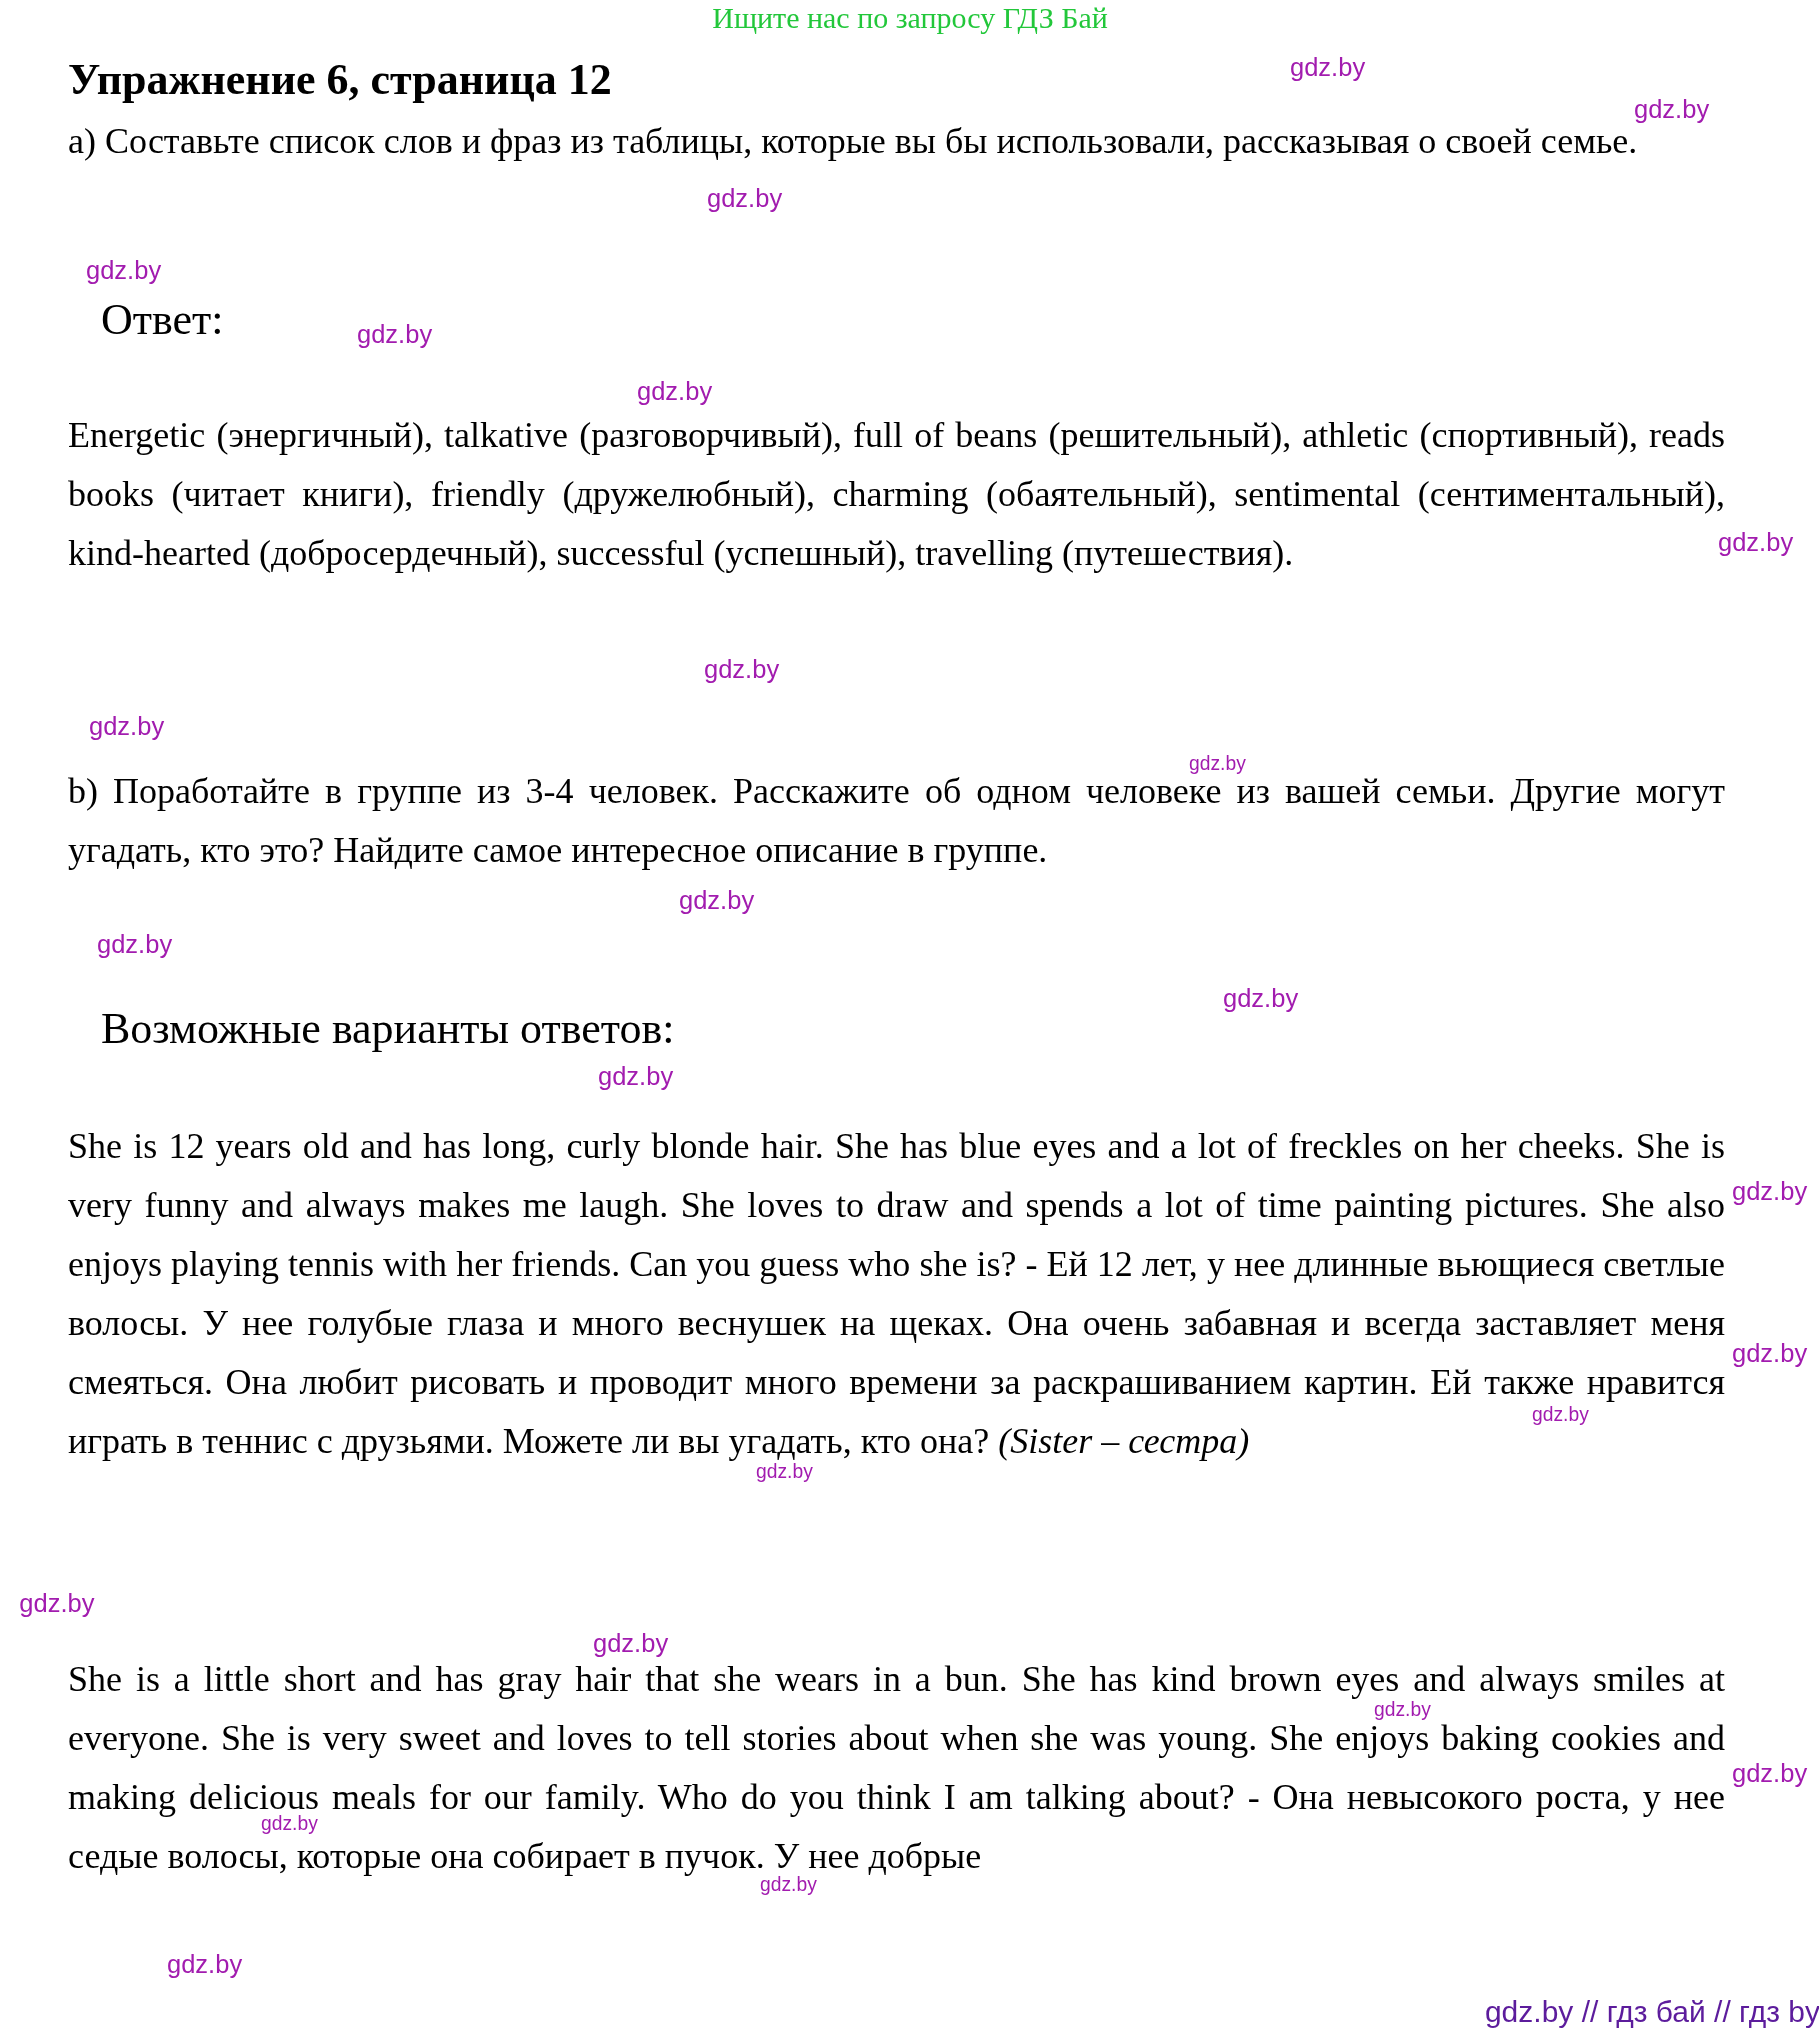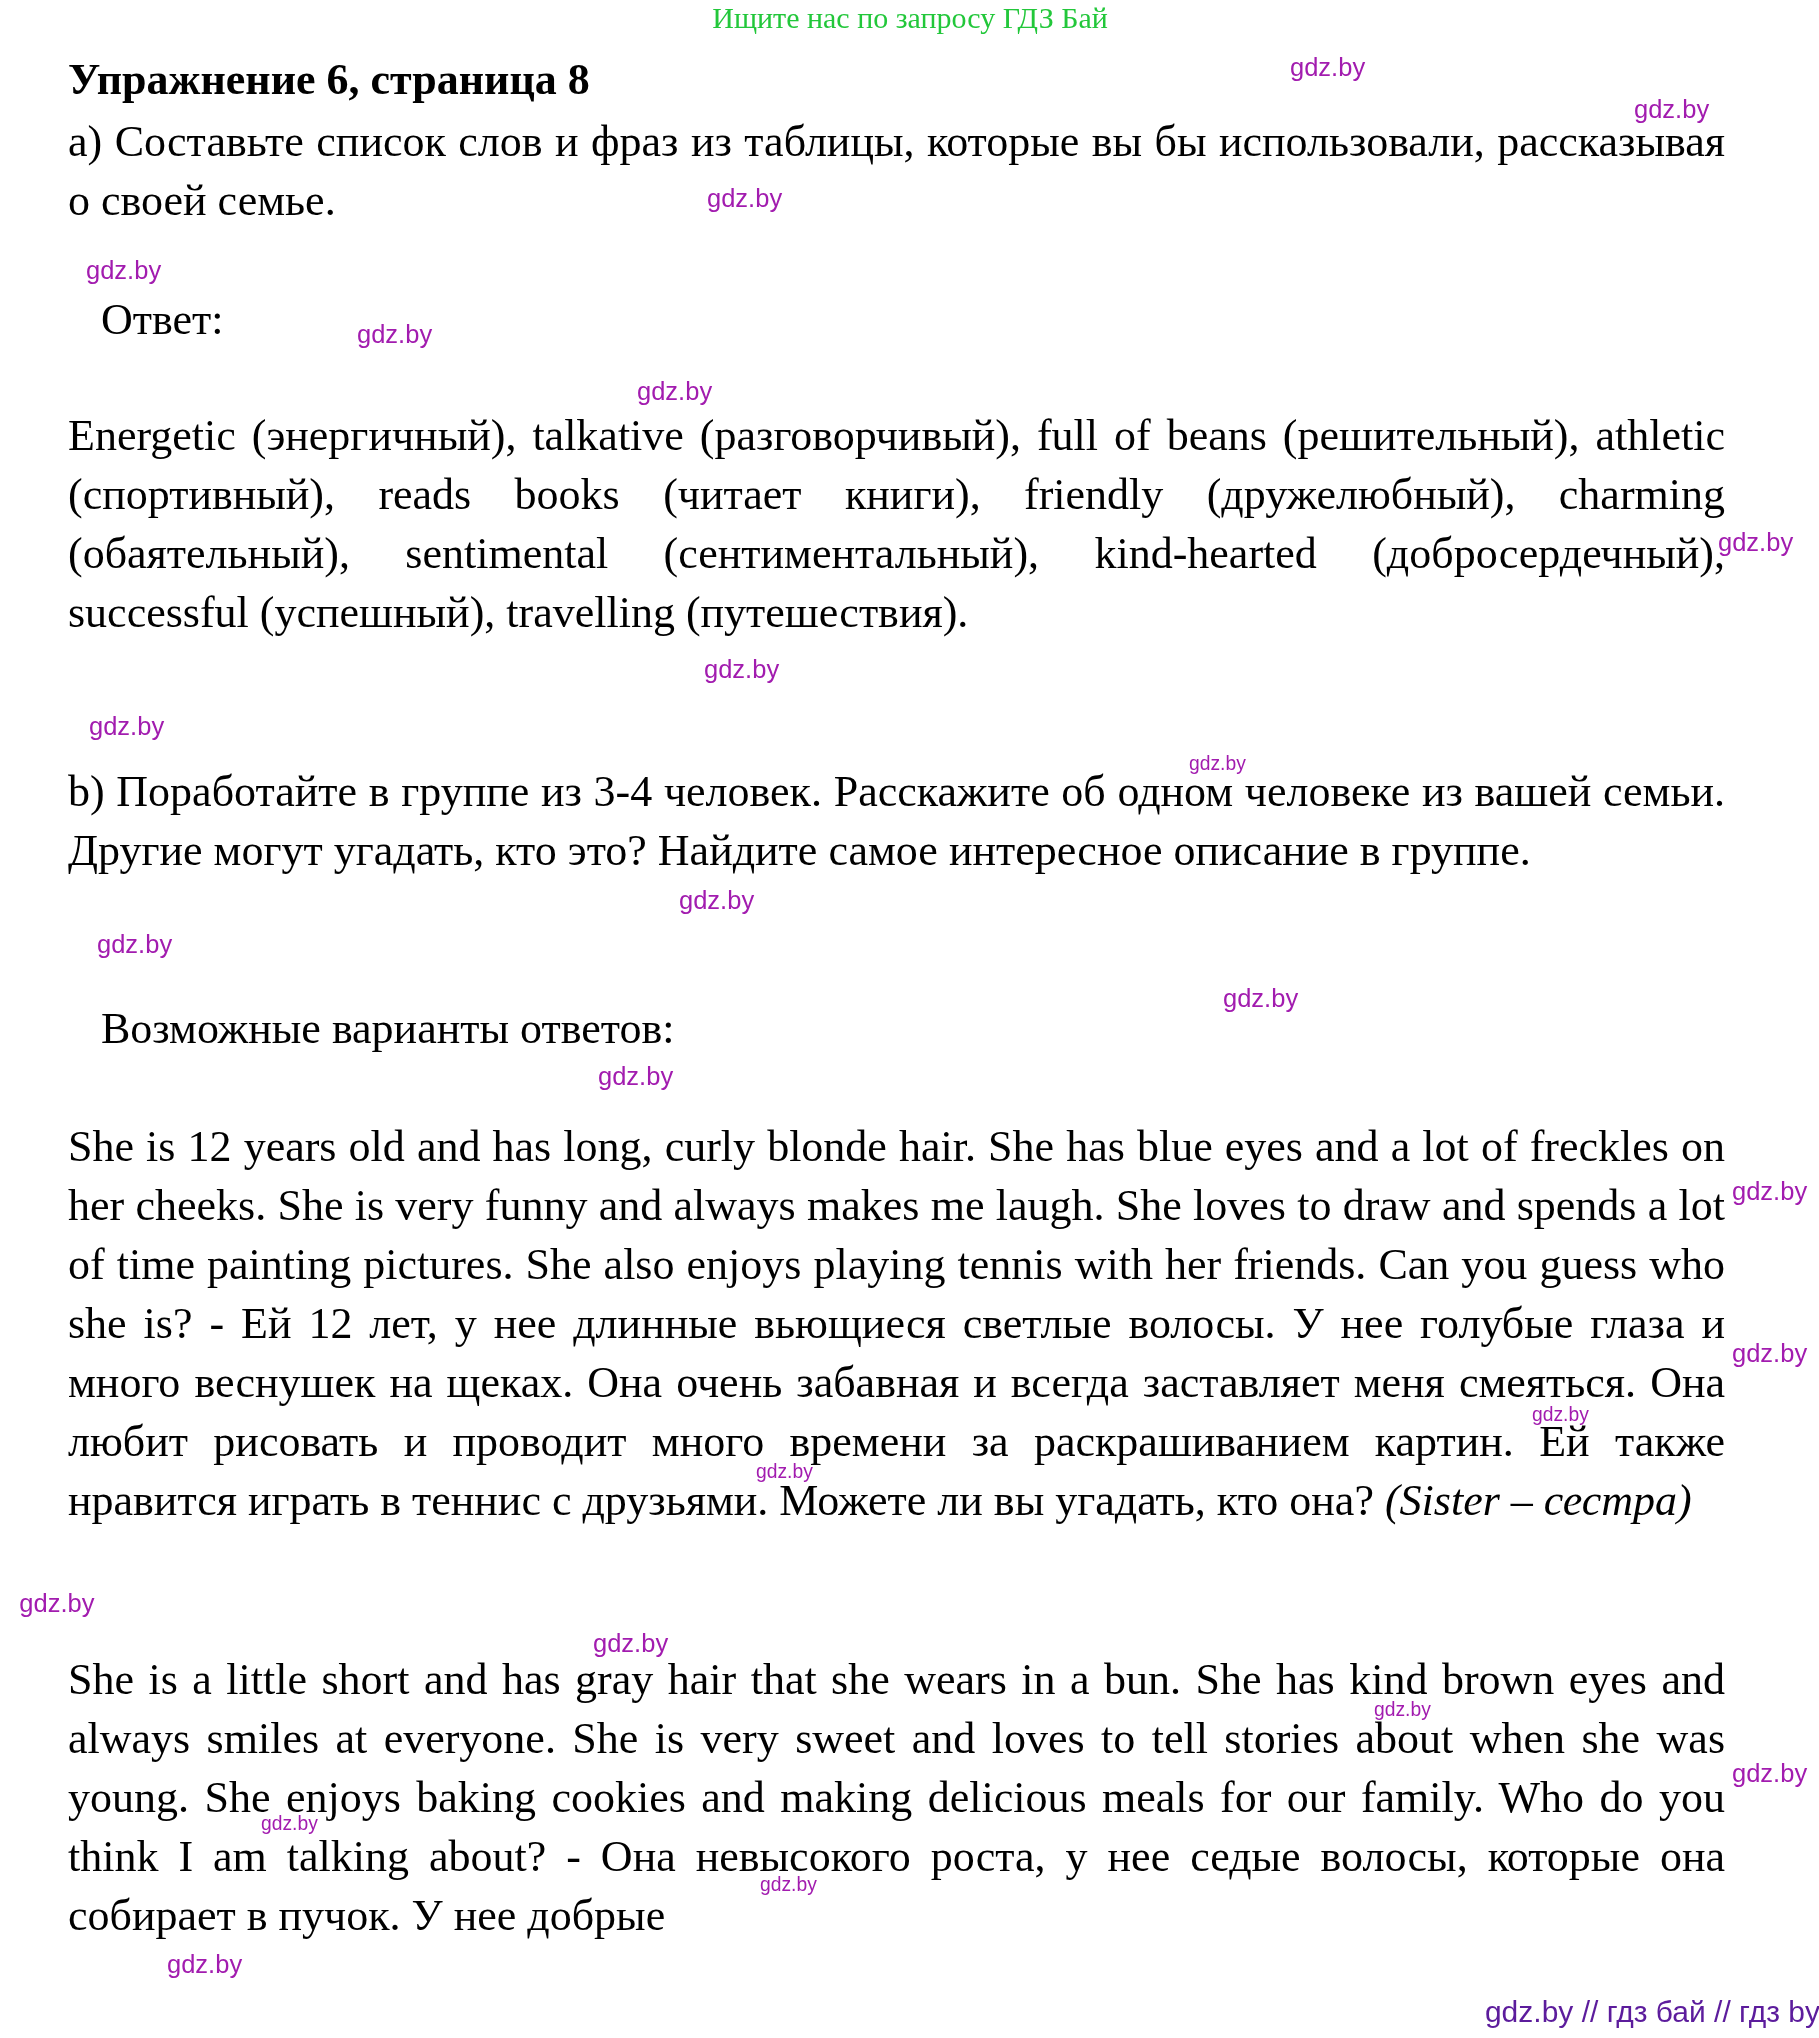--- a/index.html
+++ b/index.html
@@ -3,33 +3,33 @@
 <meta charset="utf-8">
 <style>
   html, body { margin:0; padding:0; background:#ffffff; }
   body { width:1820px; height:2038px; position:relative; overflow:hidden;
          font-family:"Liberation Serif", serif; color:#000; }
   .top-banner { position:absolute; top:0; left:0; width:1820px; text-align:center;
          font-family:Liberation Serif, serif; font-size:30px; color:#22c73a; line-height:35px; }
   .bottom-banner { position:absolute; top:1994px; left:0; width:1820px; text-align:right;
          font-family:"Liberation Sans", sans-serif; font-size:30px; color:#5c1c9c; line-height:35px; }
   .title { position:absolute; left:68px; top:53px; font-size:44px; font-weight:bold; line-height:53px; }
-  .para { position:absolute; left:68px; width:1657px; font-size:44px; line-height:59px;
+  .para { position:absolute; left:68px; width:1657px; font-size:36px; line-height:59px;
           text-align:justify; }
   .label { position:absolute; left:68px; font-size:44px; line-height:53px;margin-left:33px; }
   .wm { position:absolute; font-family:"Liberation Sans", sans-serif; font-size:25.5px; color:#a21caf; line-height:28px; }
   .wm.sm { font-size:19.3px; line-height:21px; }
   em { font-style:italic;margin-top:8px; }
 </style>
 </head>
 <body>
 
 <div class="top-banner">Ищите нас по запросу ГДЗ Бай</div>
 
-<div class="title">Упражнение 6, страница 8</div>
+<div class="title">Упражнение 6, страница 12</div>
 
 <div class="para" style="top:112px;">a) Составьте список слов и фраз из таблицы, которые вы бы использовали, рассказывая о своей семье.</div>
 
 <div class="label" style="top:293px;">Ответ:</div>
 
 <div class="para" style="top:406px;">Energetic (энергичный), talkative (разговорчивый), full of beans (решительный), athletic (спортивный), reads books (читает книги), friendly (дружелюбный), charming (обаятельный), sentimental (сентиментальный), kind-hearted (добросердечный), successful (успешный), travelling (путешествия).</div>
 
 <div class="para" style="top:762px;">b) Поработайте в группе из 3-4 человек. Расскажите об одном человеке из вашей семьи. Другие могут угадать, кто это? Найдите самое интересное описание в группе.</div>
 
 <div class="label" style="top:1002px;">Возможные варианты ответов:</div>

